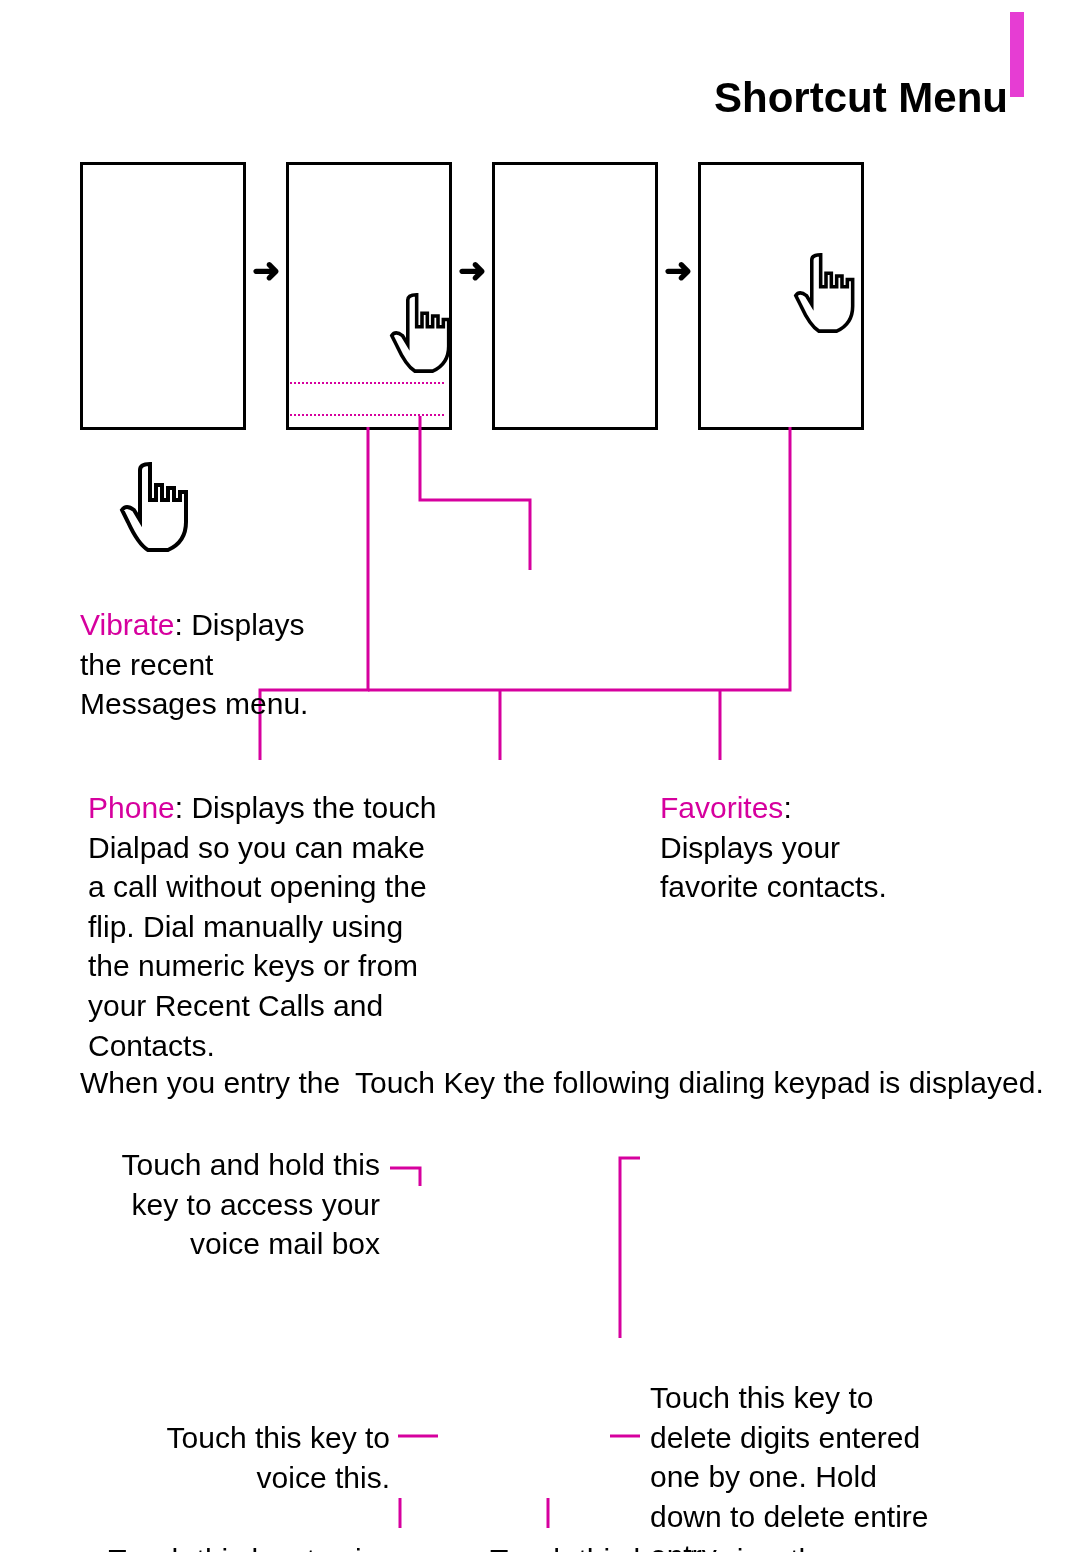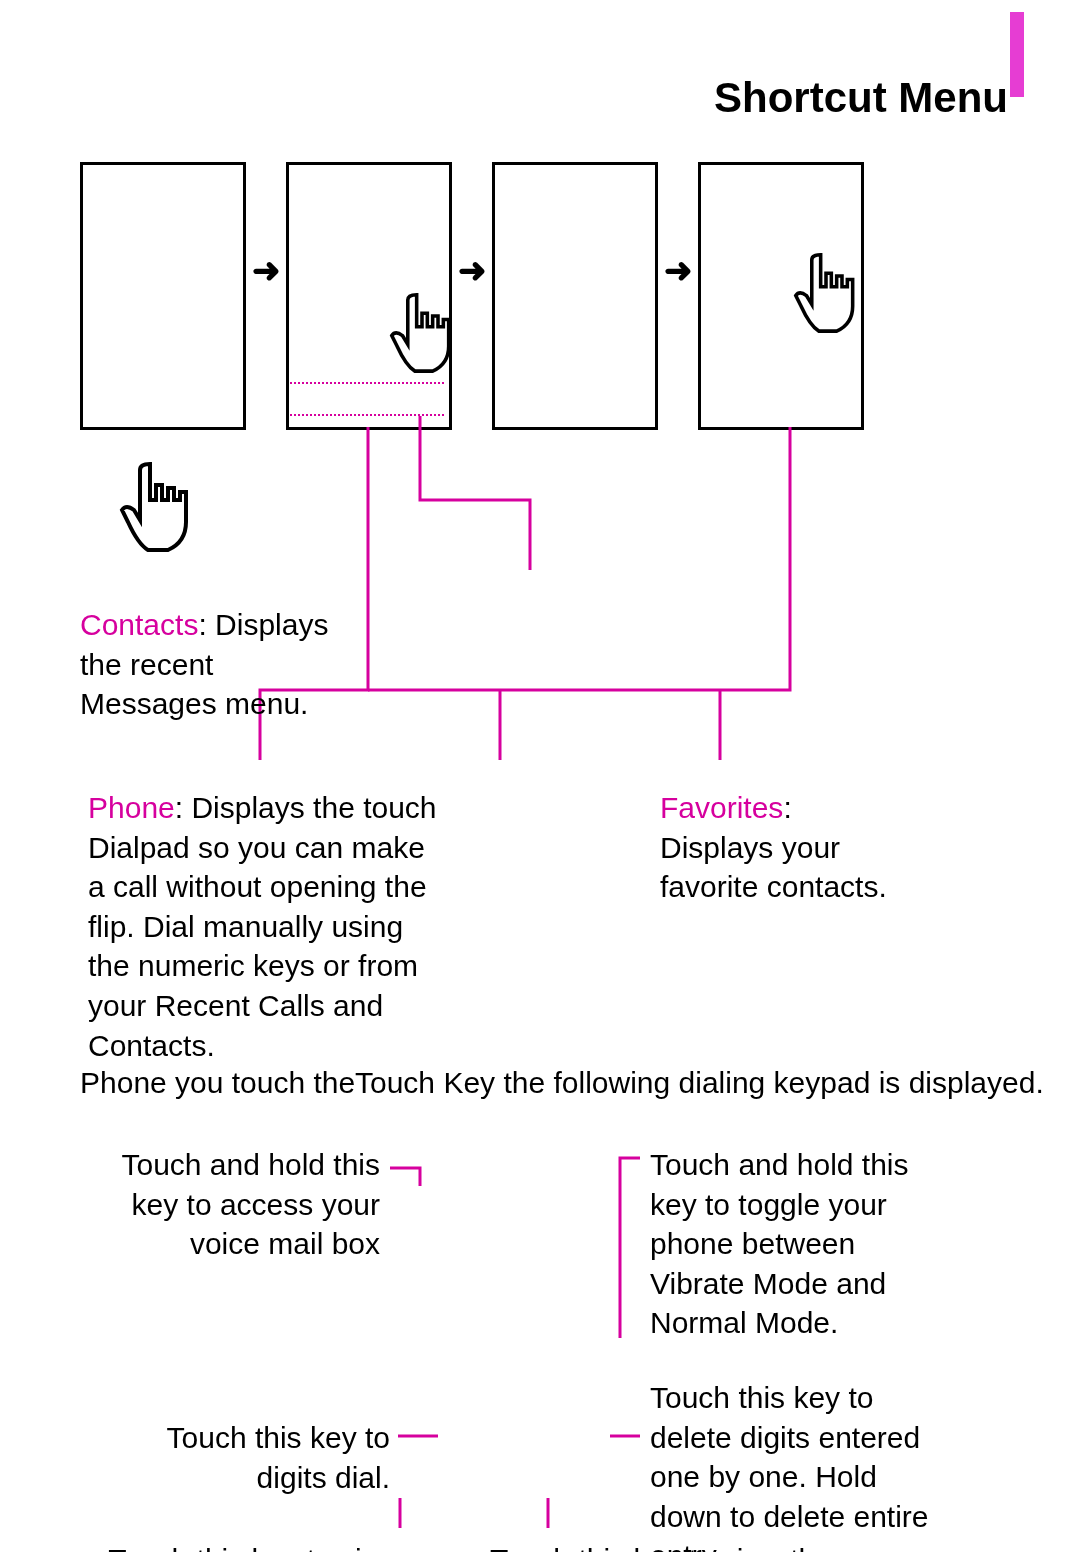--- a/index.html
+++ b/index.html
@@ -50,40 +50,39 @@
     <path class="mline" d="M420 416 V500 H530 V570"></path>
 
     <path class="mline" d="M368 427 V690 H260 V760"></path>
 
     <path class="mline" d="M500 690 V760 M368 690 H500"></path>
 
     <path class="mline" d="M790 427 V690 H720 V760 M500 690 H790"></path>
   </svg>
 
   <div class="abs txt" style="top:605px;left:80px;width:260px;">
-    <span class="magenta">Contacts</span><span>: </span><span>Displays the recent Messages menu.</span>
+    <span class="magenta">Vibrate</span><span>: </span><span>Displays the recent Messages menu.</span>
   </div>
 
 
   <div class="abs txt" style="top:788px;left:80px;width:350px;margin-left:8px;">
     <span class="magenta">Phone</span><span>: </span><span>Displays the touch Dialpad so you can make a call without opening the flip. Dial manually using the numeric keys or from your Recent Calls and Contacts.</span>
   </div>
 
 
   <div class="abs txt" style="top:788px;left:660px;width:240px;">
     <span class="magenta">Favorites</span><span>: </span><span>Displays your favorite contacts.</span>
   </div>
 
-  <div class="abs txt" style="top:1063px;left:80px;">Phone you touch the</div>
+  <div class="abs txt" style="top:1063px;left:80px;">When you entry the</div>
   <div class="abs txt" style="top:1063px;left:355px;">Touch Key the following dialing keypad is displayed.</div>
 
   <div class="abs txt" style="top:1145px;left:100px;width:280px;text-align:right;">Touch and hold this key to access your voice mail box</div>
-  <div class="abs txt" style="top:1145px;left:650px;width:280px;">Touch and hold this key to toggle your phone between Vibrate Mode and Normal Mode.</div>
 
-  <div class="abs txt" style="top:1418px;left:100px;width:290px;text-align:right;">Touch this key to digits dial.</div>
+  <div class="abs txt" style="top:1418px;left:100px;width:290px;text-align:right;">Touch this key to voice this.</div>
   <div class="abs txt" style="top:1378px;left:650px;width:280px;">Touch this key to delete digits entered one by one. Hold down to delete entire entry.</div>
 
   <div class="abs txt" style="top:1540px;left:100px;width:300px;text-align:right;">Touch this key to view the recent call history and simply touch a phone number to call it.</div>
   <div class="abs txt" style="top:1540px;left:490px;width:430px;">Touch this key to view the Contact List from where you can view or call a Contact.</div>
 
   <svg class="abs" style="top:0;left:0;width:1080px;height:1680px;pointer-events:none;">
 
     <path class="mline" d="M390 1168 h30 v18"></path>
 
     <path class="mline" d="M640 1158 h-20 v180"></path>

